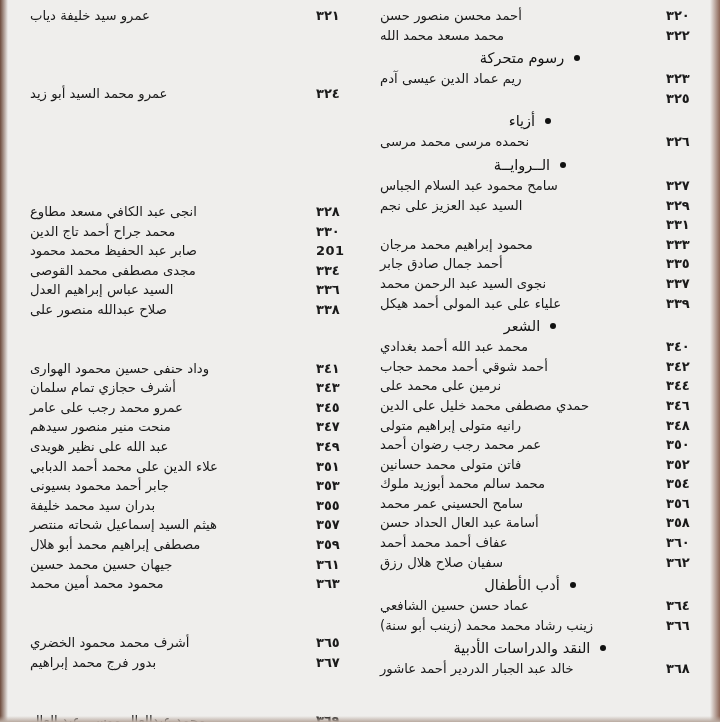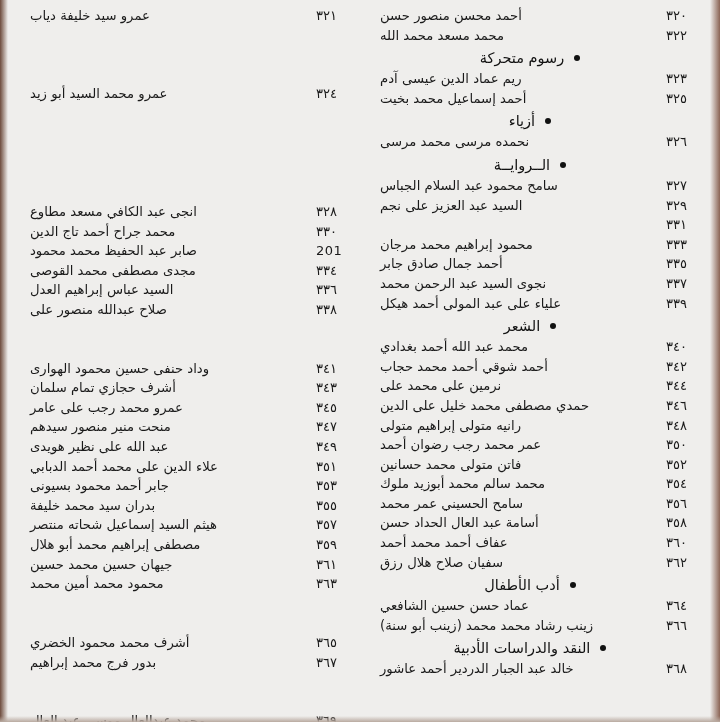--- a/index.html
+++ b/index.html
@@ -60,20 +60,21 @@
     line-height: 19.6px;
     color: #1a1a1a;
     white-space: nowrap;
   }
   .entry .num {
     width: 40px;
     min-width: 40px;
     text-align: left;
     font-size: 13px;
     letter-spacing: 0.5px;
+    font-weight: bold;
   }
   .entry .title {
     flex: 1;
     text-align: left;
     padding-left: 10px;
     overflow: hidden;
     text-overflow: ellipsis;
   }
   .col-left .entry .title { text-align: left; }
   .col-right .entry .title { text-align: left; }
@@ -123,21 +124,20 @@
         <div class="section">
           <span class="bullet"></span>
           <span class="sec-label">رسوم متحركة</span>
         </div>
         <div class="entry">
           <span class="num">٣٢٣</span>
           <span class="title">ريم عماد الدين عيسى آدم</span>
         </div>
         <div class="entry">
           <span class="num">٣٢٥</span>
-          <span class="title">أحمد إسماعيل محمد بخيت</span>
         </div>
         <div class="section">
           <span class="bullet"></span>
           <span class="sec-label">أزياء</span>
         </div>
         <div class="entry">
           <span class="num">٣٢٦</span>
           <span class="title">نحمده مرسى محمد مرسى</span>
         </div>
         <div class="section">

